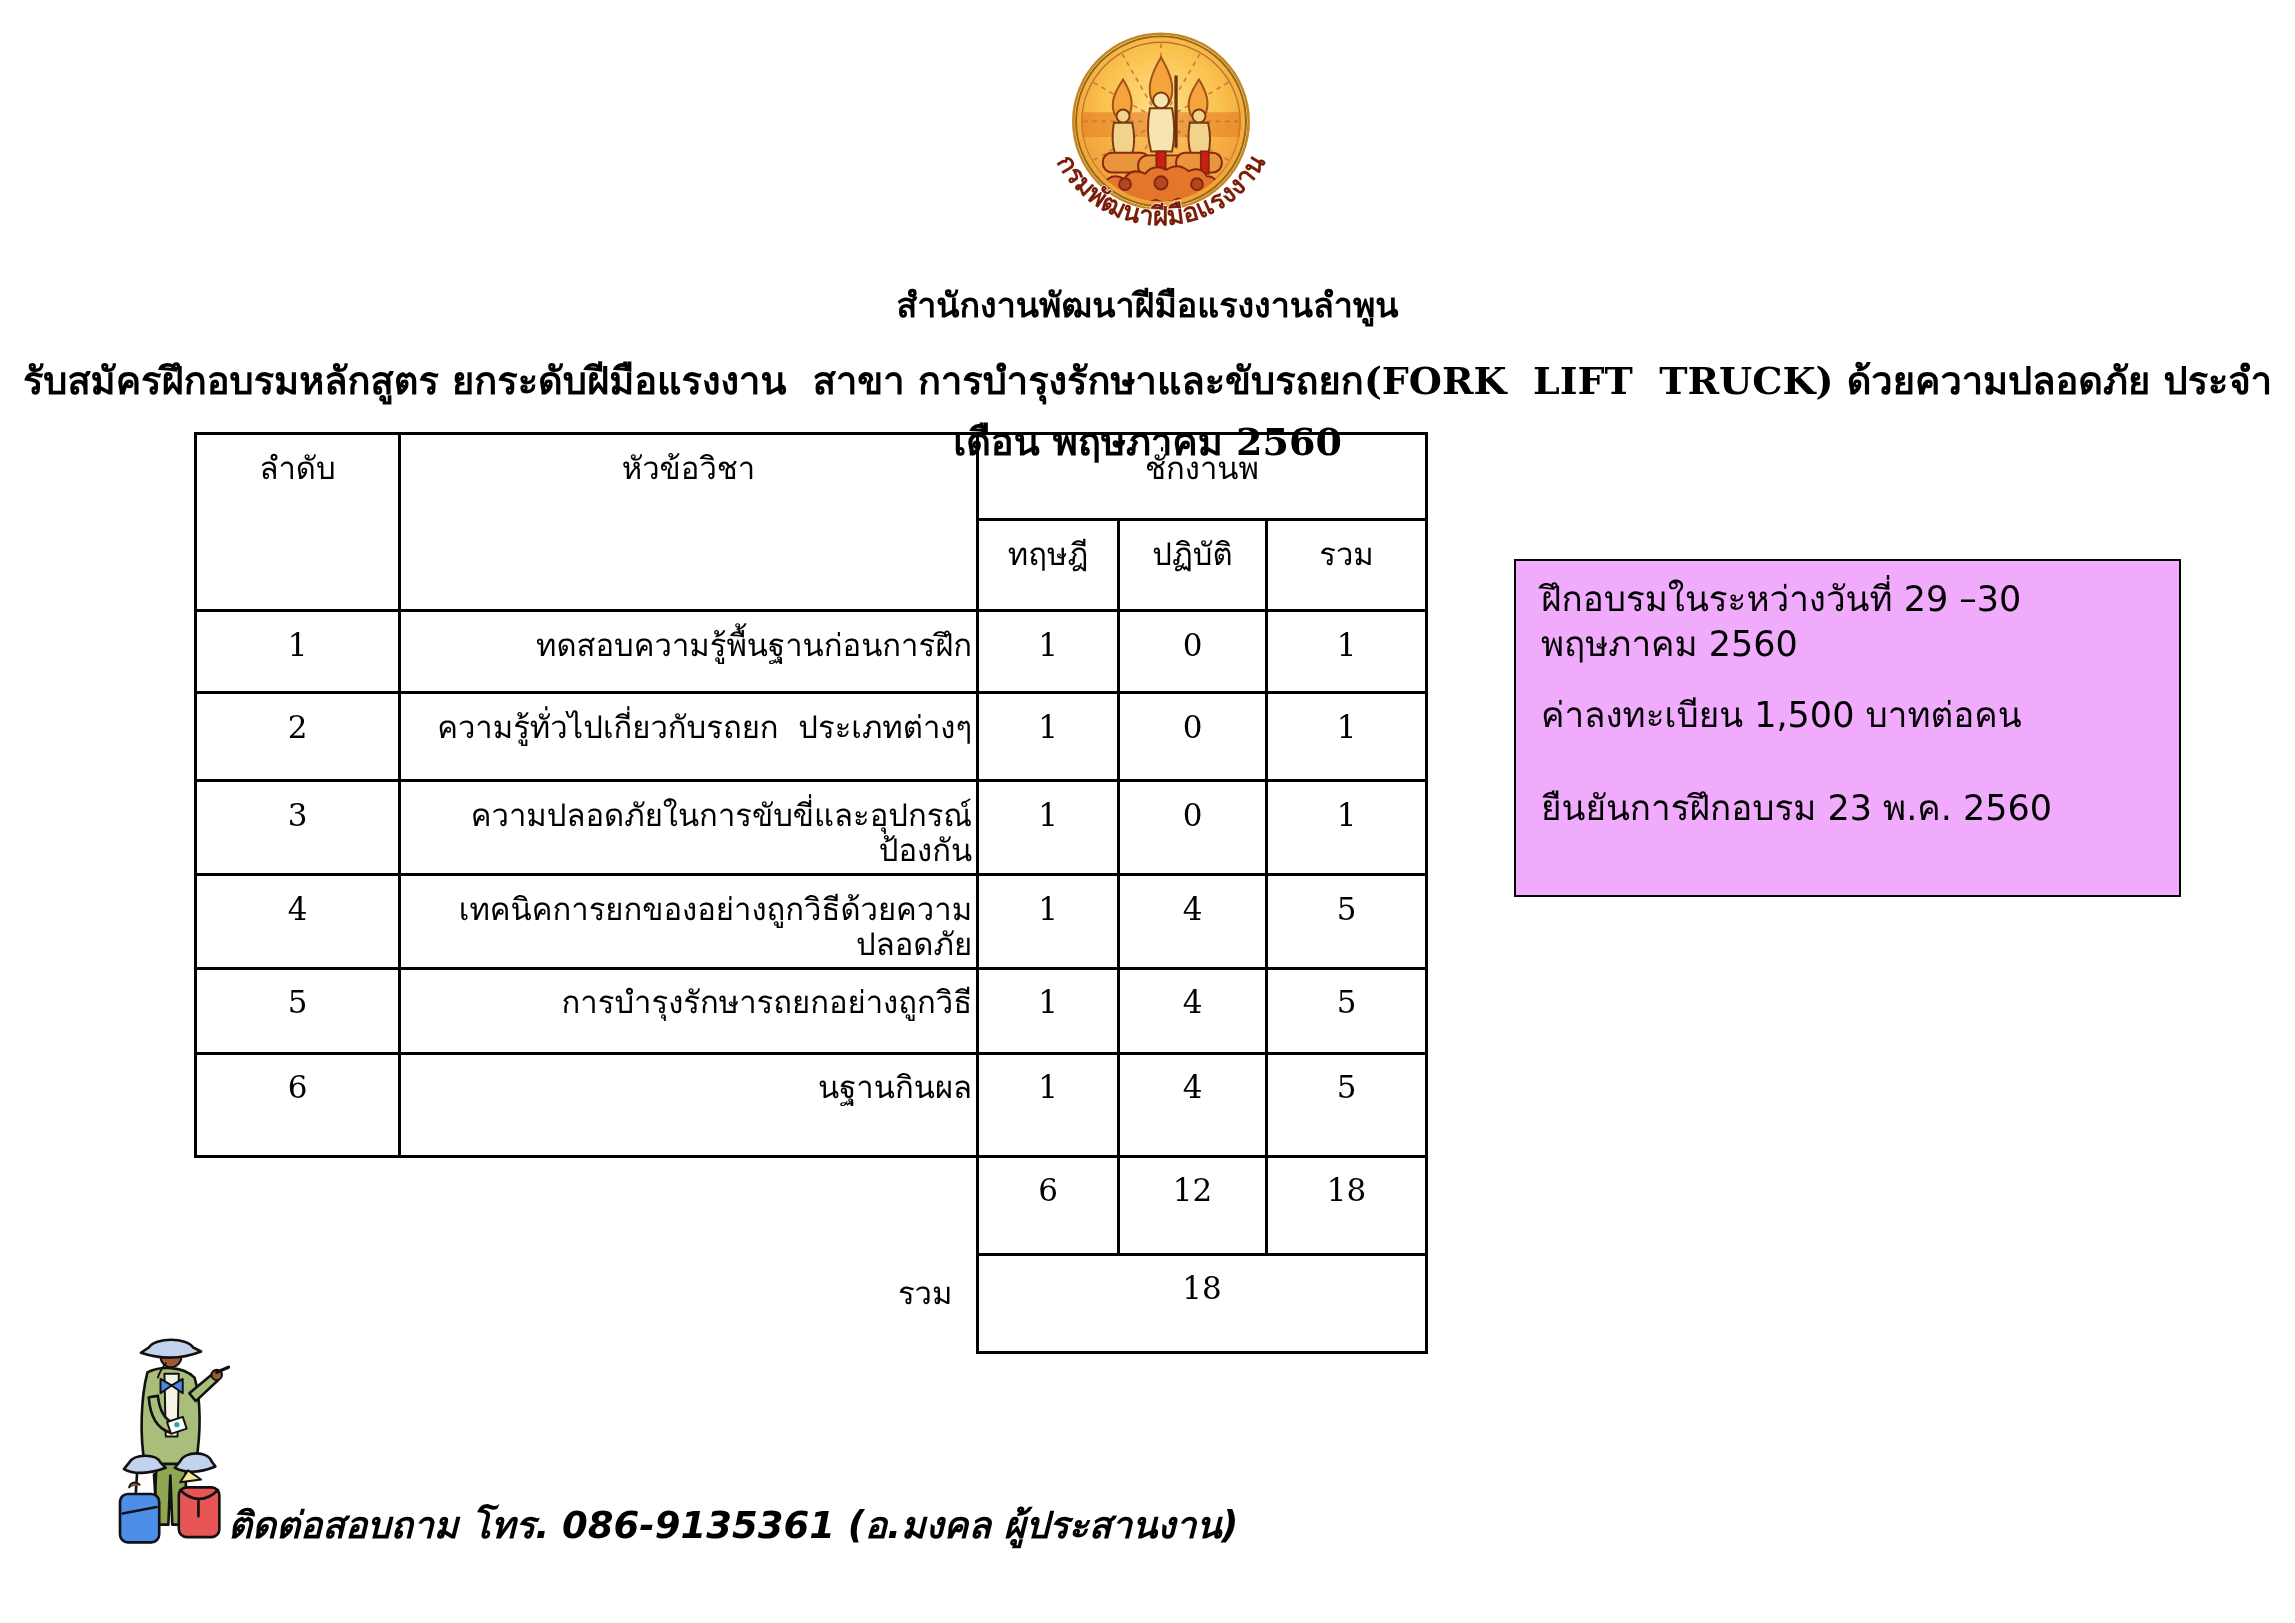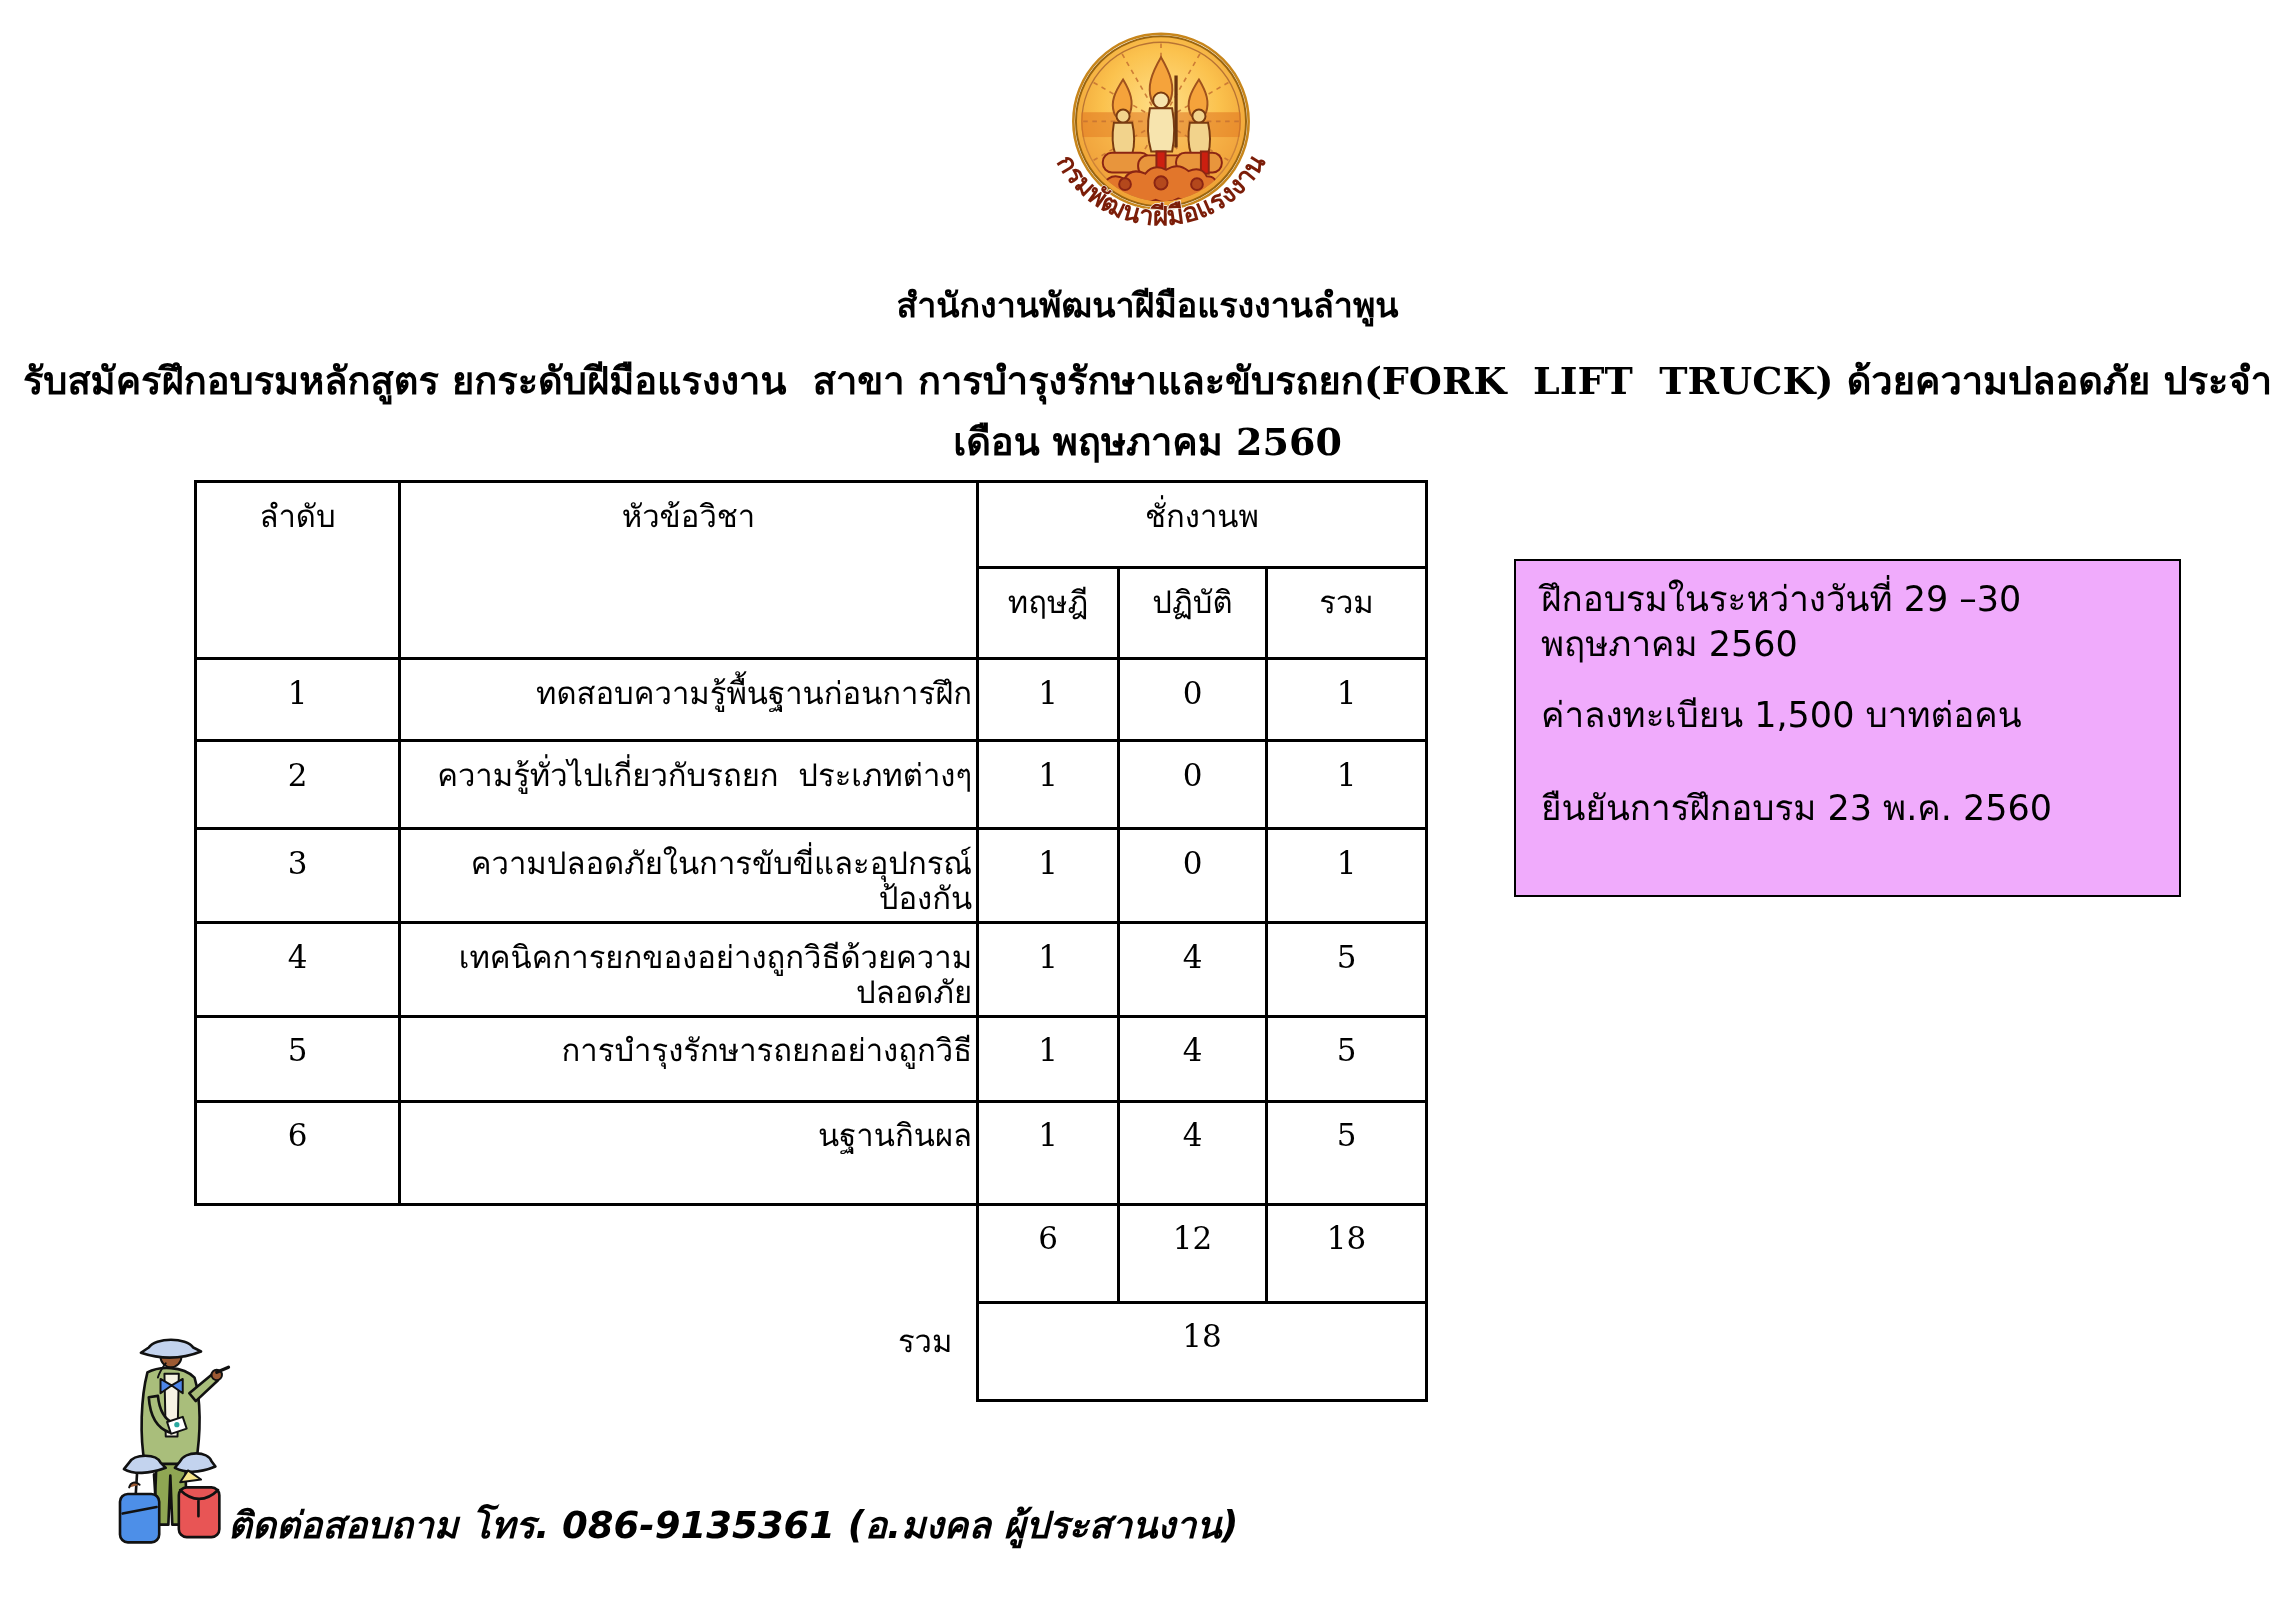--- a/index.html
+++ b/index.html
@@ -45,21 +45,20 @@
 
   
   table.course {
     position: absolute;
     left: 194px;
     top: 432px;
     width: 1231px;
     border-collapse: collapse;
     table-layout: fixed;
     font-size: 31px;
-    margin-top: 48px;
   }
   table.course td {
     border: 3.3px solid #000;
     vertical-align: top;
     padding: 15.7px 3.9px 3.9px 3.9px;
     line-height: 1.15;
   }
   table.course td.c { text-align: center; }
   table.course td.subject {
     text-align: right;

